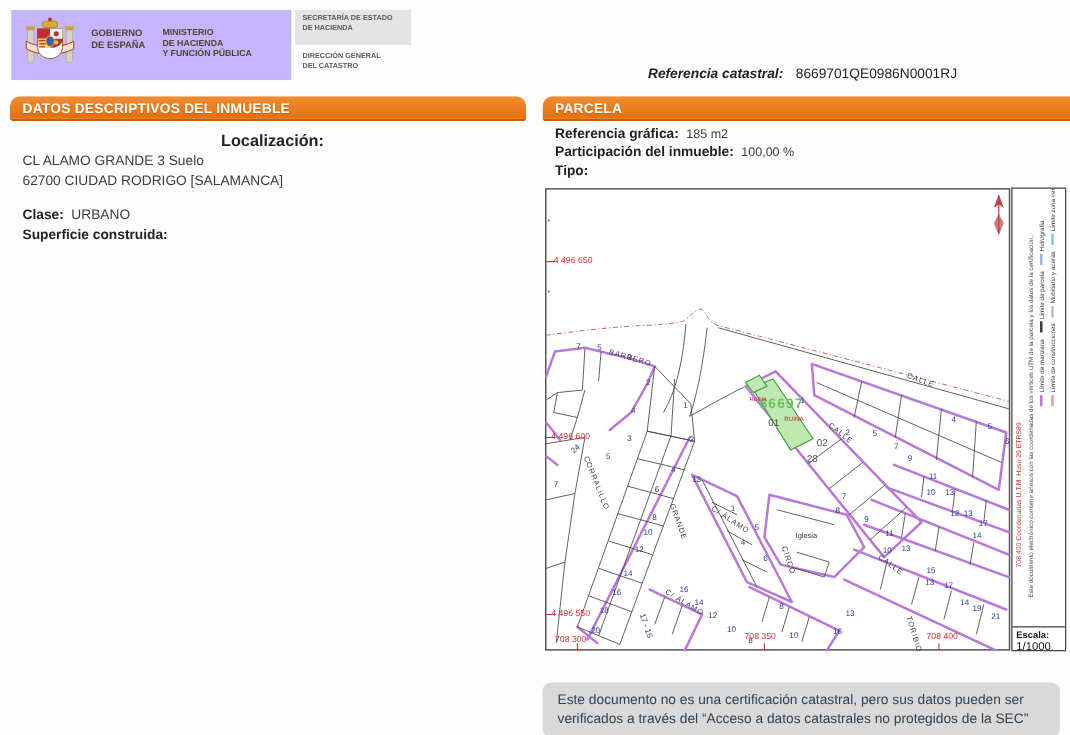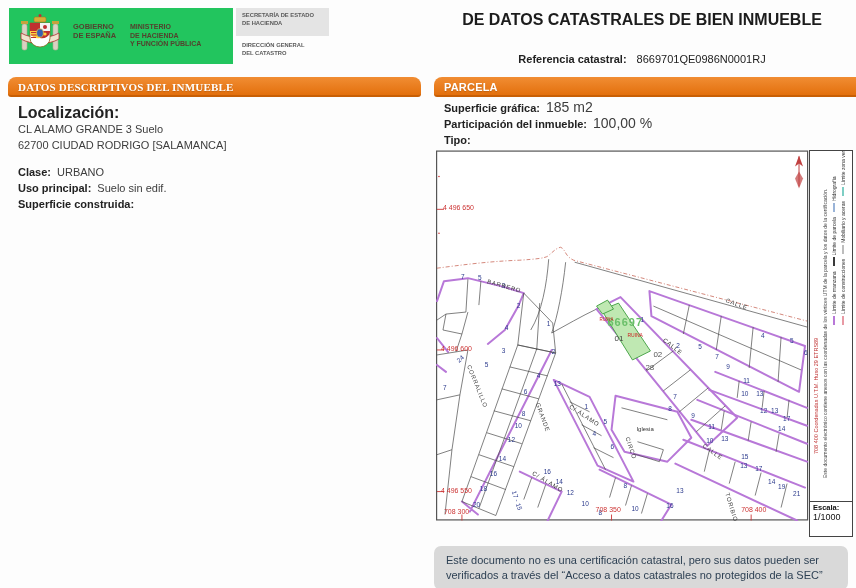--- a/index.html
+++ b/index.html
@@ -1,64 +1,64 @@
 <!DOCTYPE html>
 <html><head>
 <meta charset="utf-8">
 <style>
   html,body{margin:0;padding:0;background:#fdfdfd;font-family:"Liberation Sans",sans-serif;}
   .page{position:relative;width:856px;height:588px;background:#fdfdfd;overflow:hidden;}
   .pre{white-space:pre-line;}
 
   
-  .gov-box{position:absolute;left:9px;top:8px;width:224px;height:56px;background:#22c55e;}
+  .gov-box{position:absolute;left:9px;top:8px;width:224px;height:56px;background:#c4b5fd;}
   .escudo{position:absolute;left:10px;top:5px;}
   .gob-text{position:absolute;left:64px;top:15px;font-size:7.5px;font-weight:bold;color:#53422e;line-height:8.5px;}
   .min-text{position:absolute;left:121px;top:15px;font-size:7px;font-weight:bold;color:#53422e;line-height:8.5px;}
   .secretaria{position:absolute;left:236px;top:8px;width:82px;height:22px;background:#e4e4e4;padding:4px 5px 2px 6px;font-size:5.8px;font-weight:bold;color:#5a5a5a;line-height:7.5px;}
   .direccion{position:absolute;left:242px;top:42px;font-size:5.8px;font-weight:bold;color:#5a5a5a;line-height:7.5px;}
   .doc-title{position:absolute;left:436px;top:10px;width:412px;text-align:center;font-weight:bold;font-size:16px;line-height:19.5px;color:#1c1c1c;}
   .ref-row{position:absolute;left:436px;top:53px;width:412px;text-align:center;font-size:11px;color:#222;}
-  .ref-row .lbl{font-weight:bold;margin-right:10px;}
+  .ref-row .lbl{font-weight:bold;margin-right:10px;font-style:italic;}
 
   
   .obar{position:absolute;top:77px;height:20px;background:linear-gradient(#f18d33,#e3700d);border-bottom:2px solid #c85f05;border-radius:8px 8px 3px 3px;color:#fff;font-size:11px;font-weight:bold;line-height:20px;padding-left:10px;box-sizing:border-box;letter-spacing:.2px;text-shadow:0 1px 1px rgba(120,60,0,.35);}
-  .obar.left{left:8px;width:413px;font-family:Liberation Serif, serif;}
+  .obar.left{left:8px;width:413px;}
   .obar.right{left:434px;width:476px;}
 
   
   .datos{position:absolute;left:18px;top:104px;width:400px;font-size:11px;color:#3d3d3d;}
-  .datos .h{font-size:16px;font-weight:bold;color:#222;line-height:17px;}
+  .datos .h{font-size:13px;font-weight:bold;color:#222;line-height:17px;text-align:center;}
   .datos .row{line-height:16px;}
   .datos .gap{height:11px;}
   .datos .lb{font-weight:bold;color:#222;margin-right:6px;}
 
   
   .parc{position:absolute;left:444px;top:100px;font-size:11px;color:#3d3d3d;}
   .parc .row{line-height:15px;}
   .parc .lb{font-weight:bold;color:#222;margin-right:6px;}
-  .parc .val{font-size:14px;margin-top:20px;}
+  .parc .val{font-size:10px;margin-top:20px;}
 
   
   .map{position:absolute;left:436px;top:150px;width:373px;height:371px;}
   svg text{font-family:"Liberation Sans",sans-serif;}
   .num{font-size:6.5px;fill:#2b3a8c;}
   .st{font-size:6px;fill:#3c3c3c;letter-spacing:.8px;}
   .coord{font-size:7px;fill:#cc3333;}
 
   
   .lstrip{position:absolute;left:809px;top:150px;width:44px;height:352px;border:1px solid #444;background:#fff;box-sizing:border-box;overflow:hidden;}
   .legend-rot{position:absolute;left:2px;top:349px;width:344px;height:40px;transform:rotate(-90deg);transform-origin:0 0;}
   .lg-row{white-space:nowrap;line-height:9px;}
   .lg-note-red{margin-left:46px;font-size:5.5px;color:#c03333;}
   .lg-note-black{margin-left:22px;font-size:5px;color:#444;}
   .lg-items{margin-left:175px;font-size:5px;color:#333;}
   .lg-item{margin-right:5px;}
   .sw{display:inline-block;width:9px;height:2px;margin:0 2px 1px 0;vertical-align:middle;}
-  .escala{position:absolute;left:809px;top:501px;width:44px;height:36px;border:1px solid #444;background:#fff;box-sizing:border-box;padding:1px 0 0 3px;}
+  .escala{position:absolute;left:809px;top:501px;width:44px;height:20px;border:1px solid #444;background:#fff;box-sizing:border-box;padding:1px 0 0 3px;}
   .escala .l1{font-size:7.5px;font-weight:bold;color:#111;}
   .escala .l2{font-size:9px;color:#111;}
 
   
   .foot{position:absolute;left:434px;top:546px;width:414px;box-sizing:border-box;background:#d9d9d9;border-radius:7px;padding:7px 12px;font-size:11px;line-height:15px;color:#2e4154;}
 </style>
 </head>
 <body>
 
 <div class="page">
@@ -87,41 +87,39 @@
     <div class="min-text pre">MINISTERIO
 DE HACIENDA
 Y FUNCIÓN PÚBLICA</div>
   </div>
   <div class="secretaria pre">SECRETARÍA DE ESTADO
 DE HACIENDA</div>
   <div class="direccion pre">DIRECCIÓN GENERAL
 DEL CATASTRO</div>
 
   <div class="doc-title">
-    <div>DE DATOS CATASTRALES DE BIEN INMUEBLE</div>
   </div>
   <div class="ref-row">
     <span class="lbl">Referencia catastral:</span><span>8669701QE0986N0001RJ</span>
   </div>
 
   <div class="obar left">DATOS DESCRIPTIVOS DEL INMUEBLE</div>
   <div class="obar right">PARCELA</div>
 
   <div class="datos">
     <div class="h">Localización:</div>
     <div class="row">CL ALAMO GRANDE 3 Suelo</div>
     <div class="row">62700 CIUDAD RODRIGO [SALAMANCA]</div>
     <div class="gap"></div>
     <div class="row"><span class="lb">Clase:</span><span>URBANO</span></div>
-    <div class="row"><span class="lb">Uso principal:</span><span>Suelo sin edif.</span></div>
     <div class="row"><span class="lb">Superficie construida:</span><span></span></div>
   </div>
 
   <div class="parc">
-    <div class="row"><span class="lb">Superficie gráfica:</span><span class="val">185 m2</span></div>
+    <div class="row"><span class="lb">Referencia gráfica:</span><span class="val">185 m2</span></div>
     <div class="row"><span class="lb">Participación del inmueble:</span><span class="val">100,00 %</span></div>
     <div class="row"><span class="lb">Tipo:</span><span class="val"></span></div>
   </div>
 
   <svg class="map" viewBox="436 150 374 371">
     <rect x="436.6" y="150.6" width="372" height="369.8" fill="#ffffff" stroke="#555" stroke-width="1.2"></rect>
     <g stroke="#c96a5a" stroke-width=".8" fill="none" stroke-dasharray="4 2 1 2">
       <path d="M437,268 C460,265 490,261 520,260 C535,259 545,258 548,256 C553,252 556,248 561,247 C566,249 565,256 574,260 L808,321"></path>
     </g>
     <g stroke="#4a4a4a" stroke-width=".7" fill="none">

